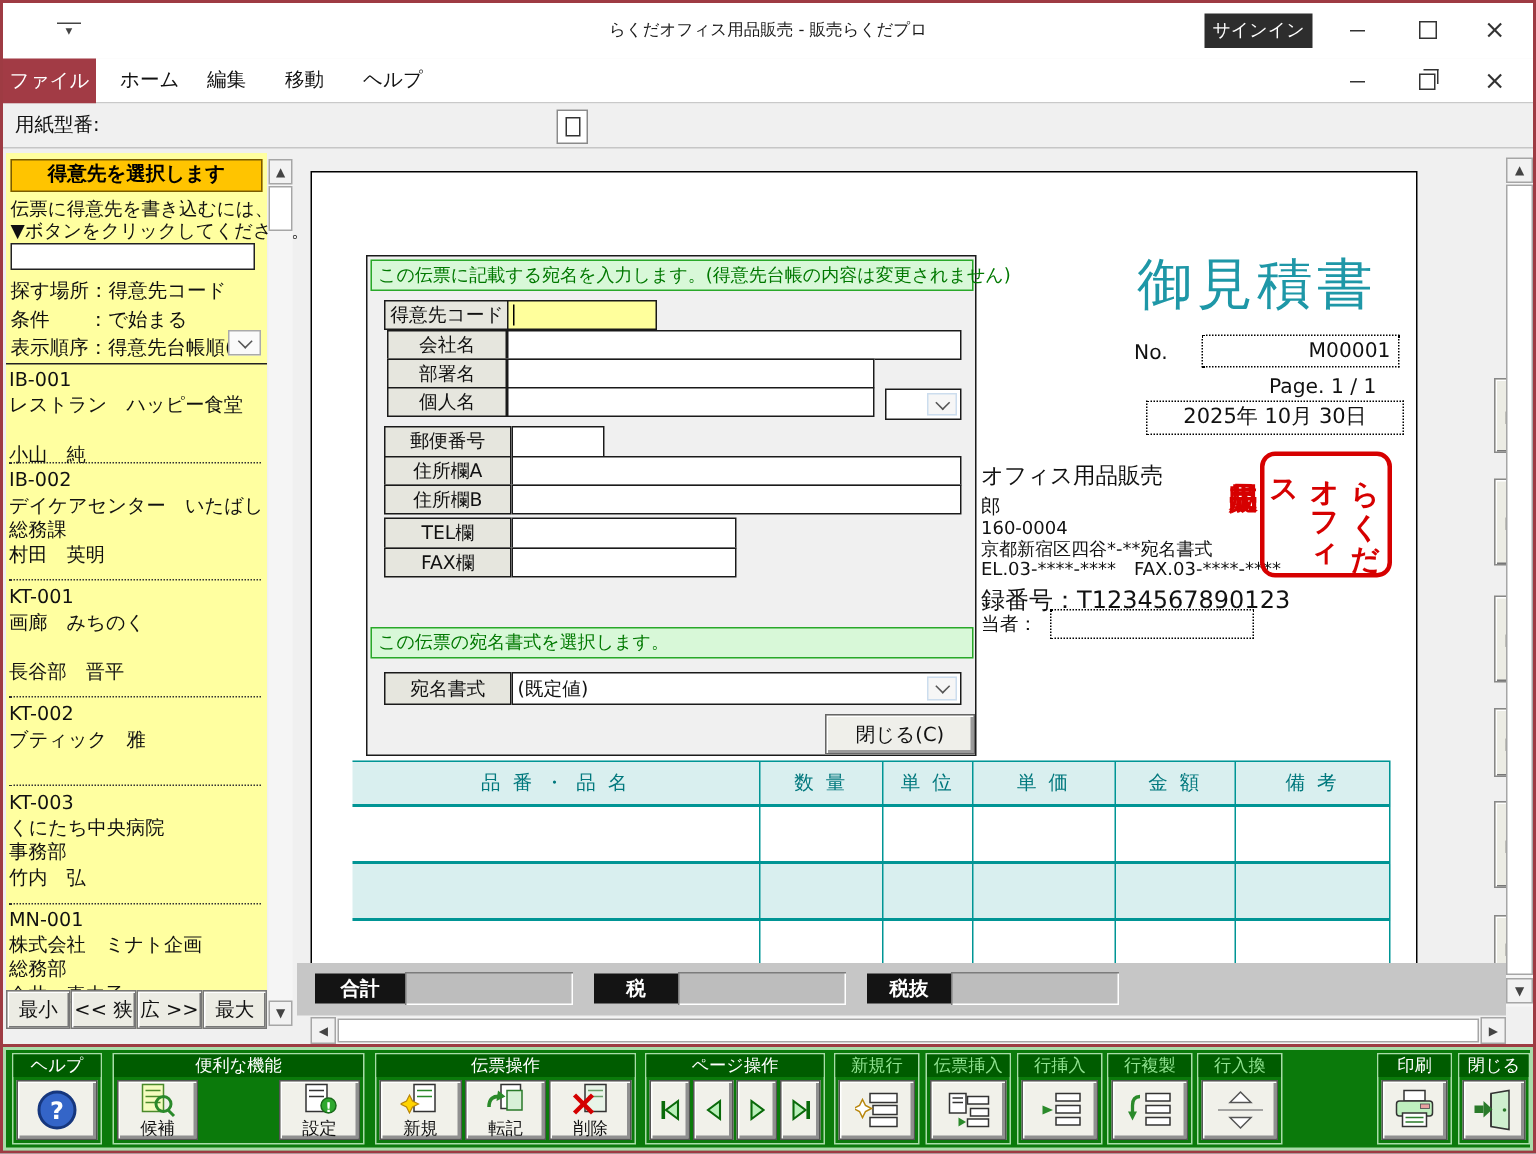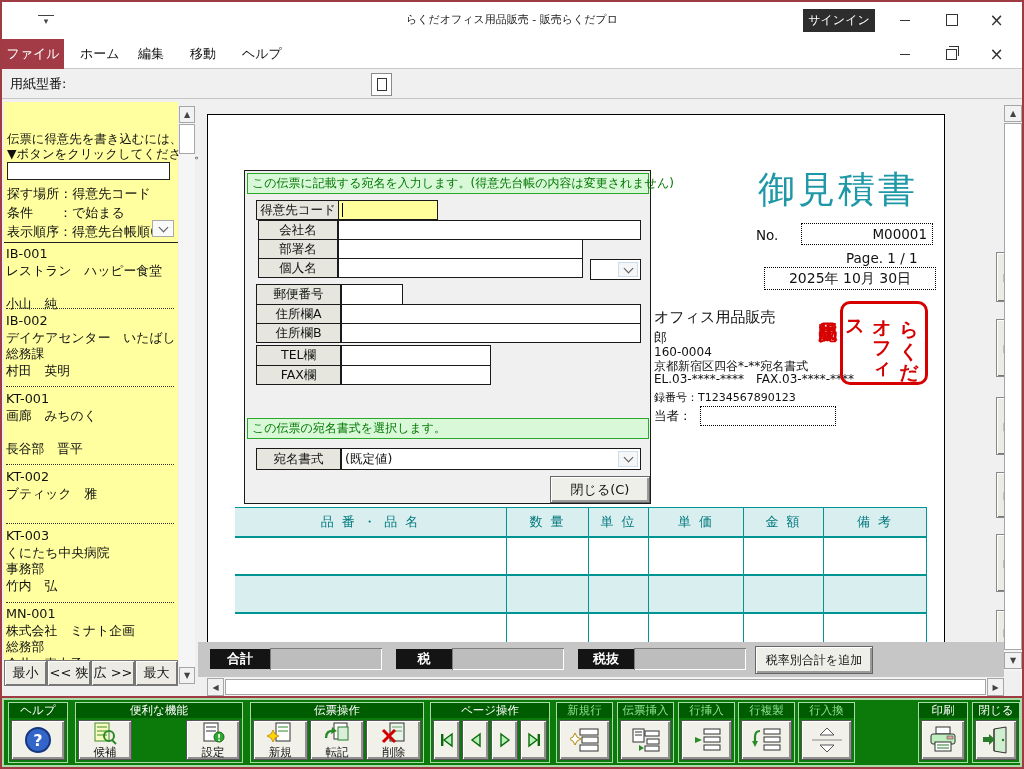--- a/index.html
+++ b/index.html
@@ -137,20 +137,21 @@
       <span class="glyph-close">×</span>
     </div>
 
   <div class="abs paperrow"></div>
   <div class="abs plabel">用紙型番:</div>
   <div class="abs pbtn">
       <i></i>
     </div>
 
   <div class="abs sidebar"></div>
+  <div class="abs sb-hdr">得意先を選択します</div>
   <div class="abs sb-line" style="top:129px">伝票に得意先を書き込むには、</div>
   <div class="abs sb-line" style="top:144px">▼ボタンをクリックしてください。</div>
   <input class="abs sb-input" value="" style="">
   <div class="abs sb-line" style="top:183px;font-size:13px">探す場所：得意先コード</div>
   <div class="abs sb-line" style="top:202px;font-size:13px">条件　　：で始まる</div>
   <div class="abs sb-line" style="top:221px;font-size:13px;width:145px;overflow:hidden">表示順序：得意先台帳順(</div>
   <div class="abs sb-combo">
       <span class="chev"></span>
     </div>
   <div class="abs sb-divider"></div>
@@ -237,21 +238,21 @@
     <div class="abs doc-no-label">No.</div>
     <div class="abs dotted-box doc-no-box">M00001</div>
     <div class="abs doc-page">Page. 1 / 1</div>
     <div class="abs dotted-box doc-date">2025年 10月 30日</div>
 
     <div class="frag" style="top:193px;font-size:15px">オフィス用品販売</div>
     <div class="frag" style="top:214px;font-size:13px">郎</div>
     <div class="frag" style="top:230px;font-size:12px">160-0004</div>
     <div class="frag" style="top:243px;font-size:12px">京都新宿区四谷*-**宛名書式</div>
     <div class="frag" style="top:256px;font-size:12px">EL.03-****-****　FAX.03-****-****</div>
-    <div class="frag" style="top:275px;font-size:11px">録番号：T1234567890123</div>
+    <div class="frag" style="top:275px;font-size:16px">録番号：T1234567890123</div>
     <div class="frag" style="top:293px;font-size:12.5px">当者：</div>
     <div class="abs dotted-box" style="left:492px;top:291px;width:136px;height:20px"></div>
 
     <div class="abs stamp">
       <span>らくだ</span><br>
       <span>オフィス</span><br>
       <span>用品販売</span>
     </div>
 
     <div class="abs tbl">
@@ -348,21 +349,20 @@
     <div class="dlg-close">閉じる(C)</div>
   </div>
 
   <div class="abs totals">
     <div class="tot-label" style="left:12px;top:7px;width:60px;height:20px">合計</div>
     <div class="tot-field" style="left:72px;top:6px;width:112px;height:22px"></div>
     <div class="tot-label" style="left:198px;top:7px;width:56px;height:20px">税</div>
     <div class="tot-field" style="left:254px;top:6px;width:112px;height:22px"></div>
     <div class="tot-label" style="left:380px;top:7px;width:56px;height:20px">税抜</div>
     <div class="tot-field" style="left:436px;top:6px;width:112px;height:22px"></div>
-    <div class="tot-btn" style="left:557px;top:4px;width:116px;height:26px">税率別合計を追加</div>
   </div>
 
   <div class="abs strack" style="left:1002px;top:103px;width:18px;height:566px"></div>
   <div class="abs sbtn" style="left:1002px;top:103px;width:18px;height:17px">
       <span>▲</span>
     </div>
   <div class="abs sthumb" style="left:1002px;top:121px;width:18px;height:527px"></div>
   <div class="abs sbtn" style="left:1002px;top:650px;width:18px;height:17px">
       <span>▼</span>
     </div>

